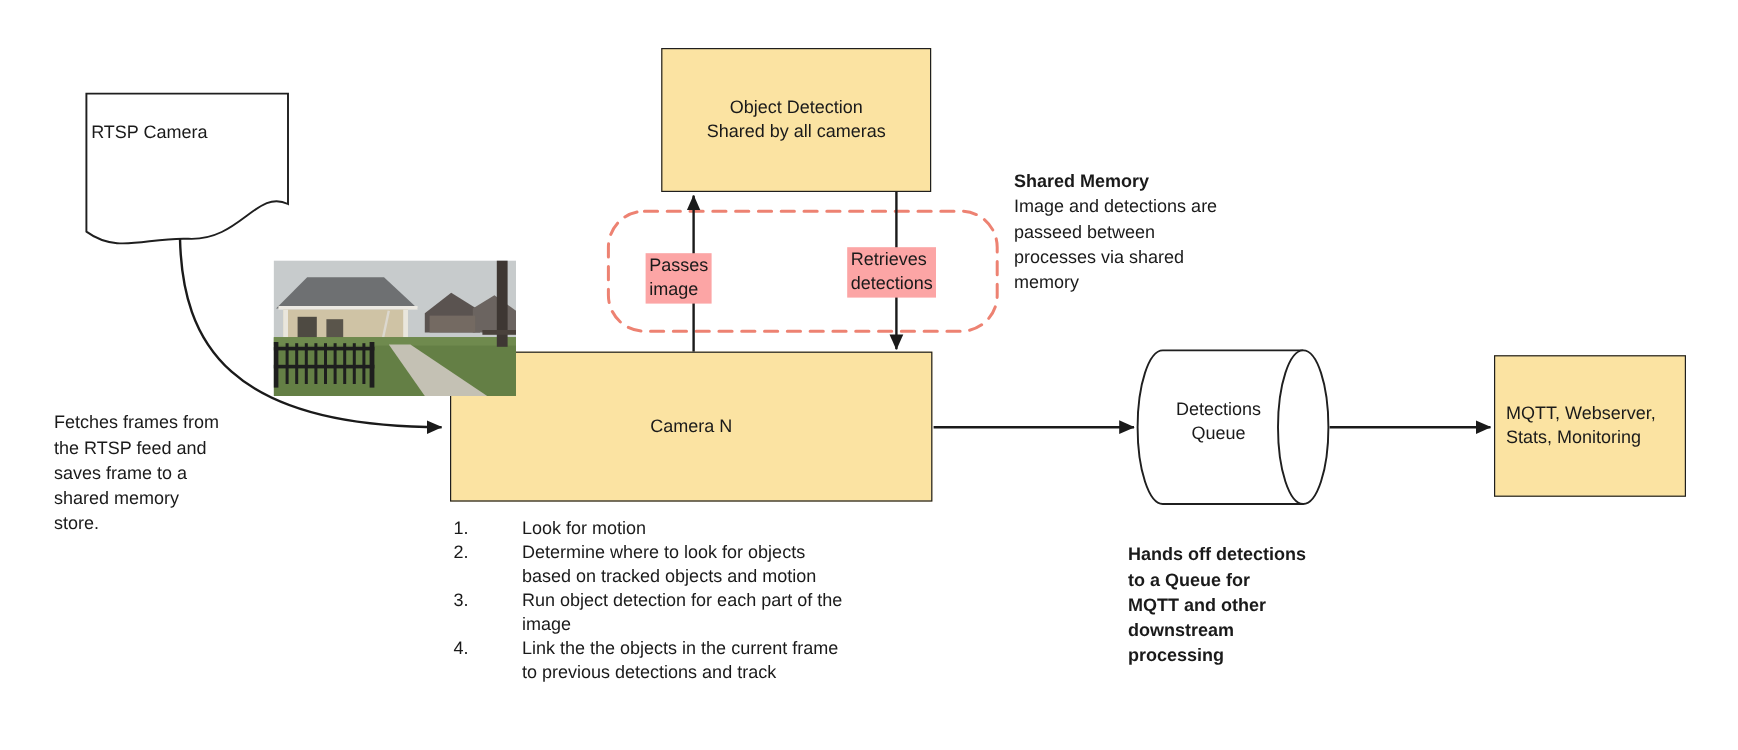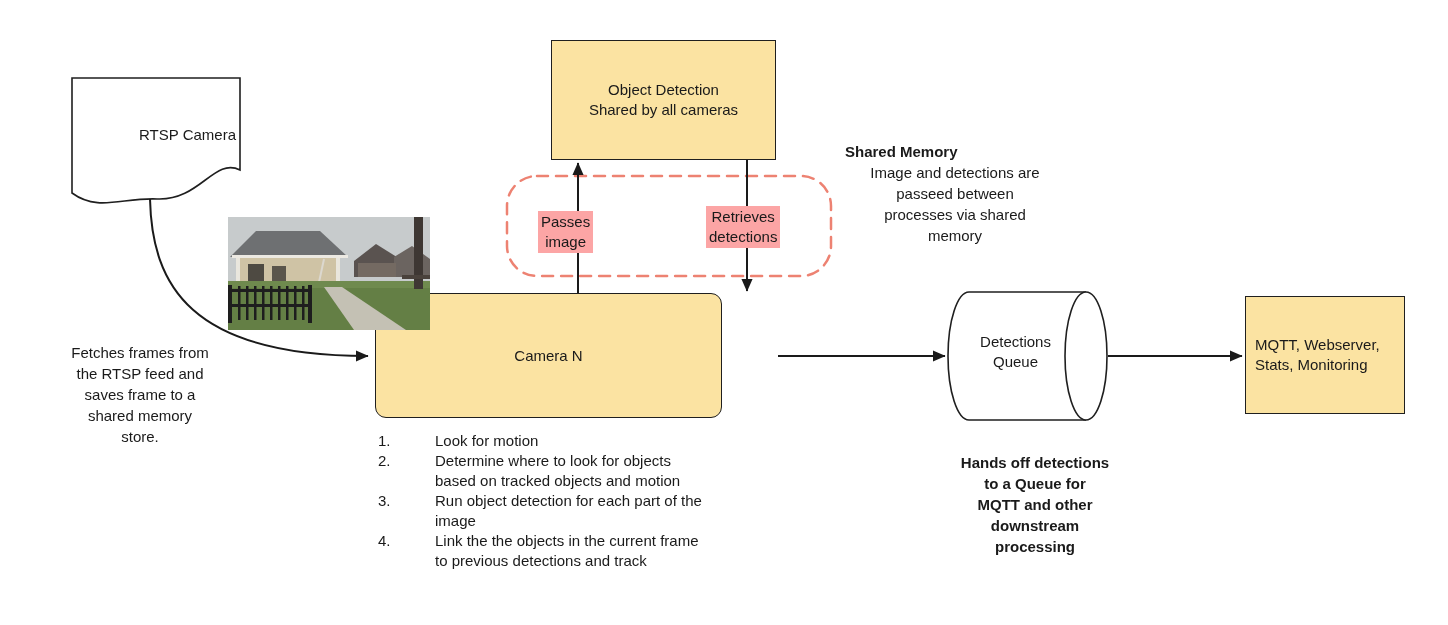--- a/index.html
+++ b/index.html
@@ -7,27 +7,27 @@
     position:relative;width:1448px;height:625px;background:#ffffff;overflow:hidden;
     font-family:"Liberation Sans",sans-serif;color:#1a1a1a;font-size:15px;line-height:20px;
   }
   .node{
     position:absolute;background:#FBE3A2;border:1.6px solid #1f1f1f;box-sizing:border-box;
     display:flex;flex-direction:column;align-items:center;justify-content:center;z-index:1;
   }
   .node .node-title{text-align:center;}
   .node .node-sub{text-align:center;}
   #object-detection{left:551px;top:40px;width:225px;height:120px;}
-  #camera-n{left:375px;top:293px;width:347px;height:125px;border-radius:11px;}
+  #camera-n{left:375px;top:293px;width:402px;height:125px;}
   #mqtt{left:1245px;top:296px;width:160px;height:118px;align-items:flex-start;padding-left:9px;}
-  .pre{white-space:pre-line;text-align:center;}
+  .pre{white-space:pre-line;}
   svg.layer{position:absolute;left:0;top:0;z-index:2;pointer-events:none;}
   svg.photo{position:absolute;left:228px;top:217px;z-index:3;}
   .txt{position:absolute;z-index:4;}
-  #rtsp-label{left:76px;top:125px;width:160px;text-align:right;}
+  #rtsp-label{left:76px;top:101px;width:160px;text-align:left;}
   #fetches-note{left:45px;top:342px;width:190px;line-height:21px;}
   .edge-label{background:#fca5a5;padding:1px 3px;z-index:4;}
   #passes-label{left:538px;top:211px;}
   #retrieves-label{left:706px;top:206px;}
   #shared-memory{left:845px;top:141px;width:220px;line-height:21px;}
   #shared-memory .sm-title{font-weight:bold;}
   #queue-label{left:953px;top:332px;width:125px;text-align:center;}
   #queue-note{left:940px;top:452px;width:190px;line-height:21px;font-weight:bold;}
   #steps{left:378px;top:431px;width:370px;}
   .step{display:grid;grid-template-columns:57px 305px;}

